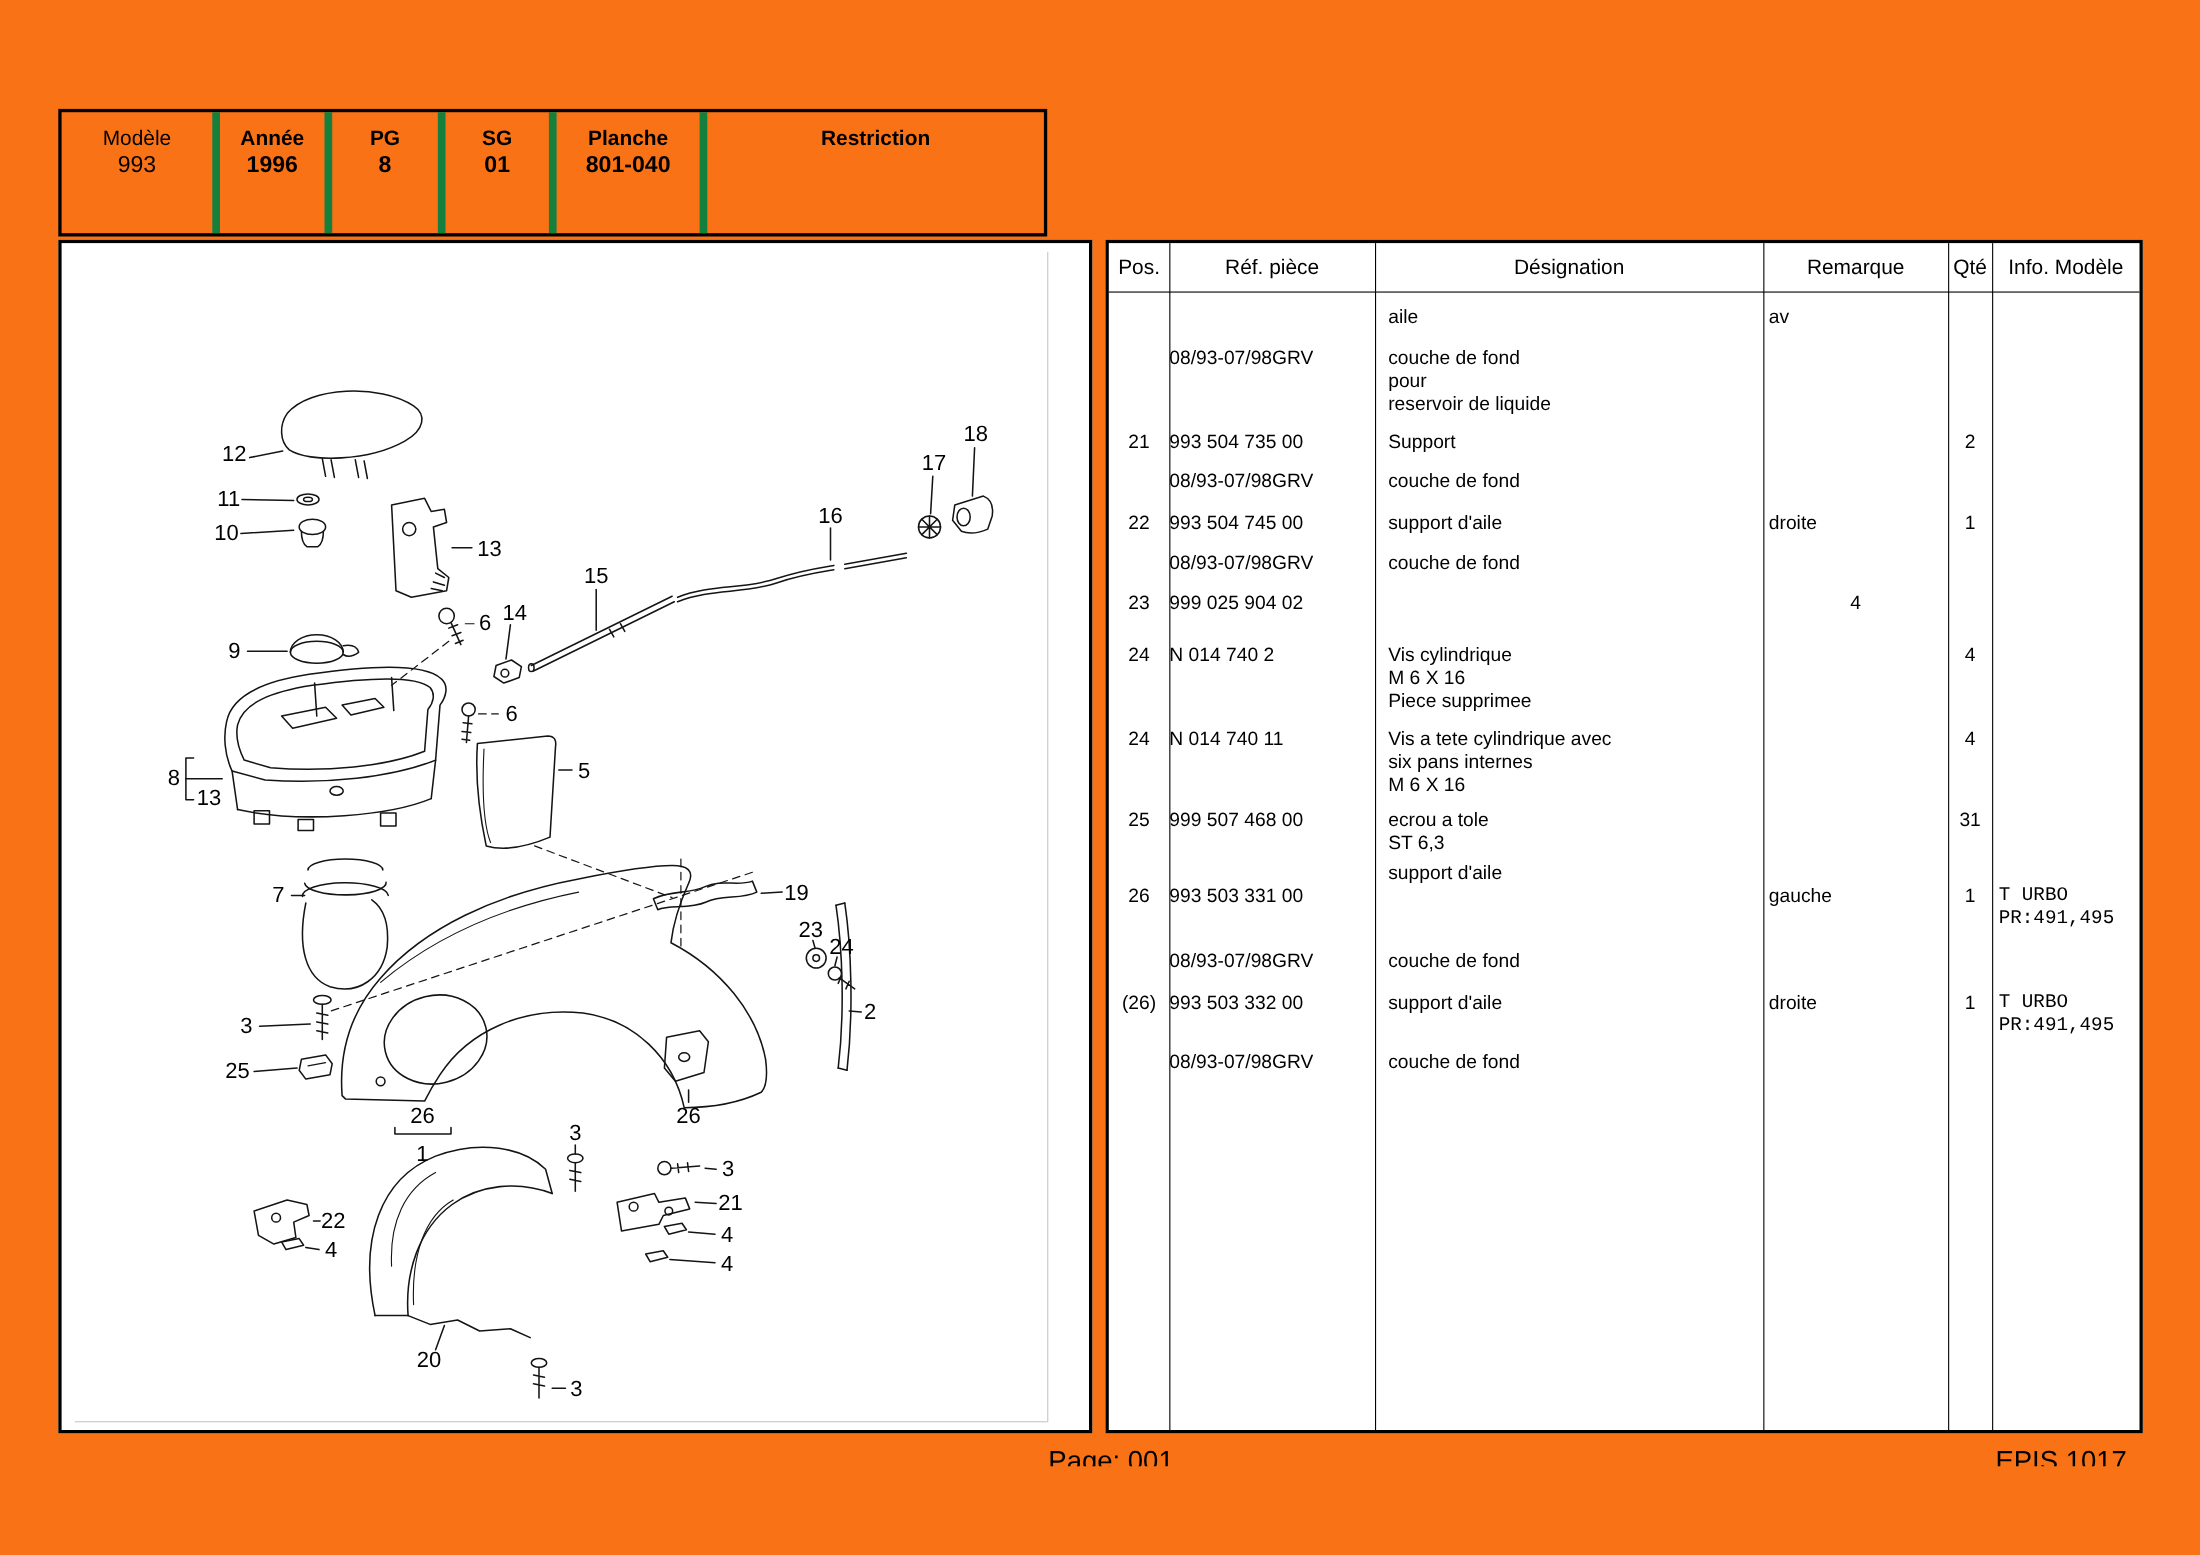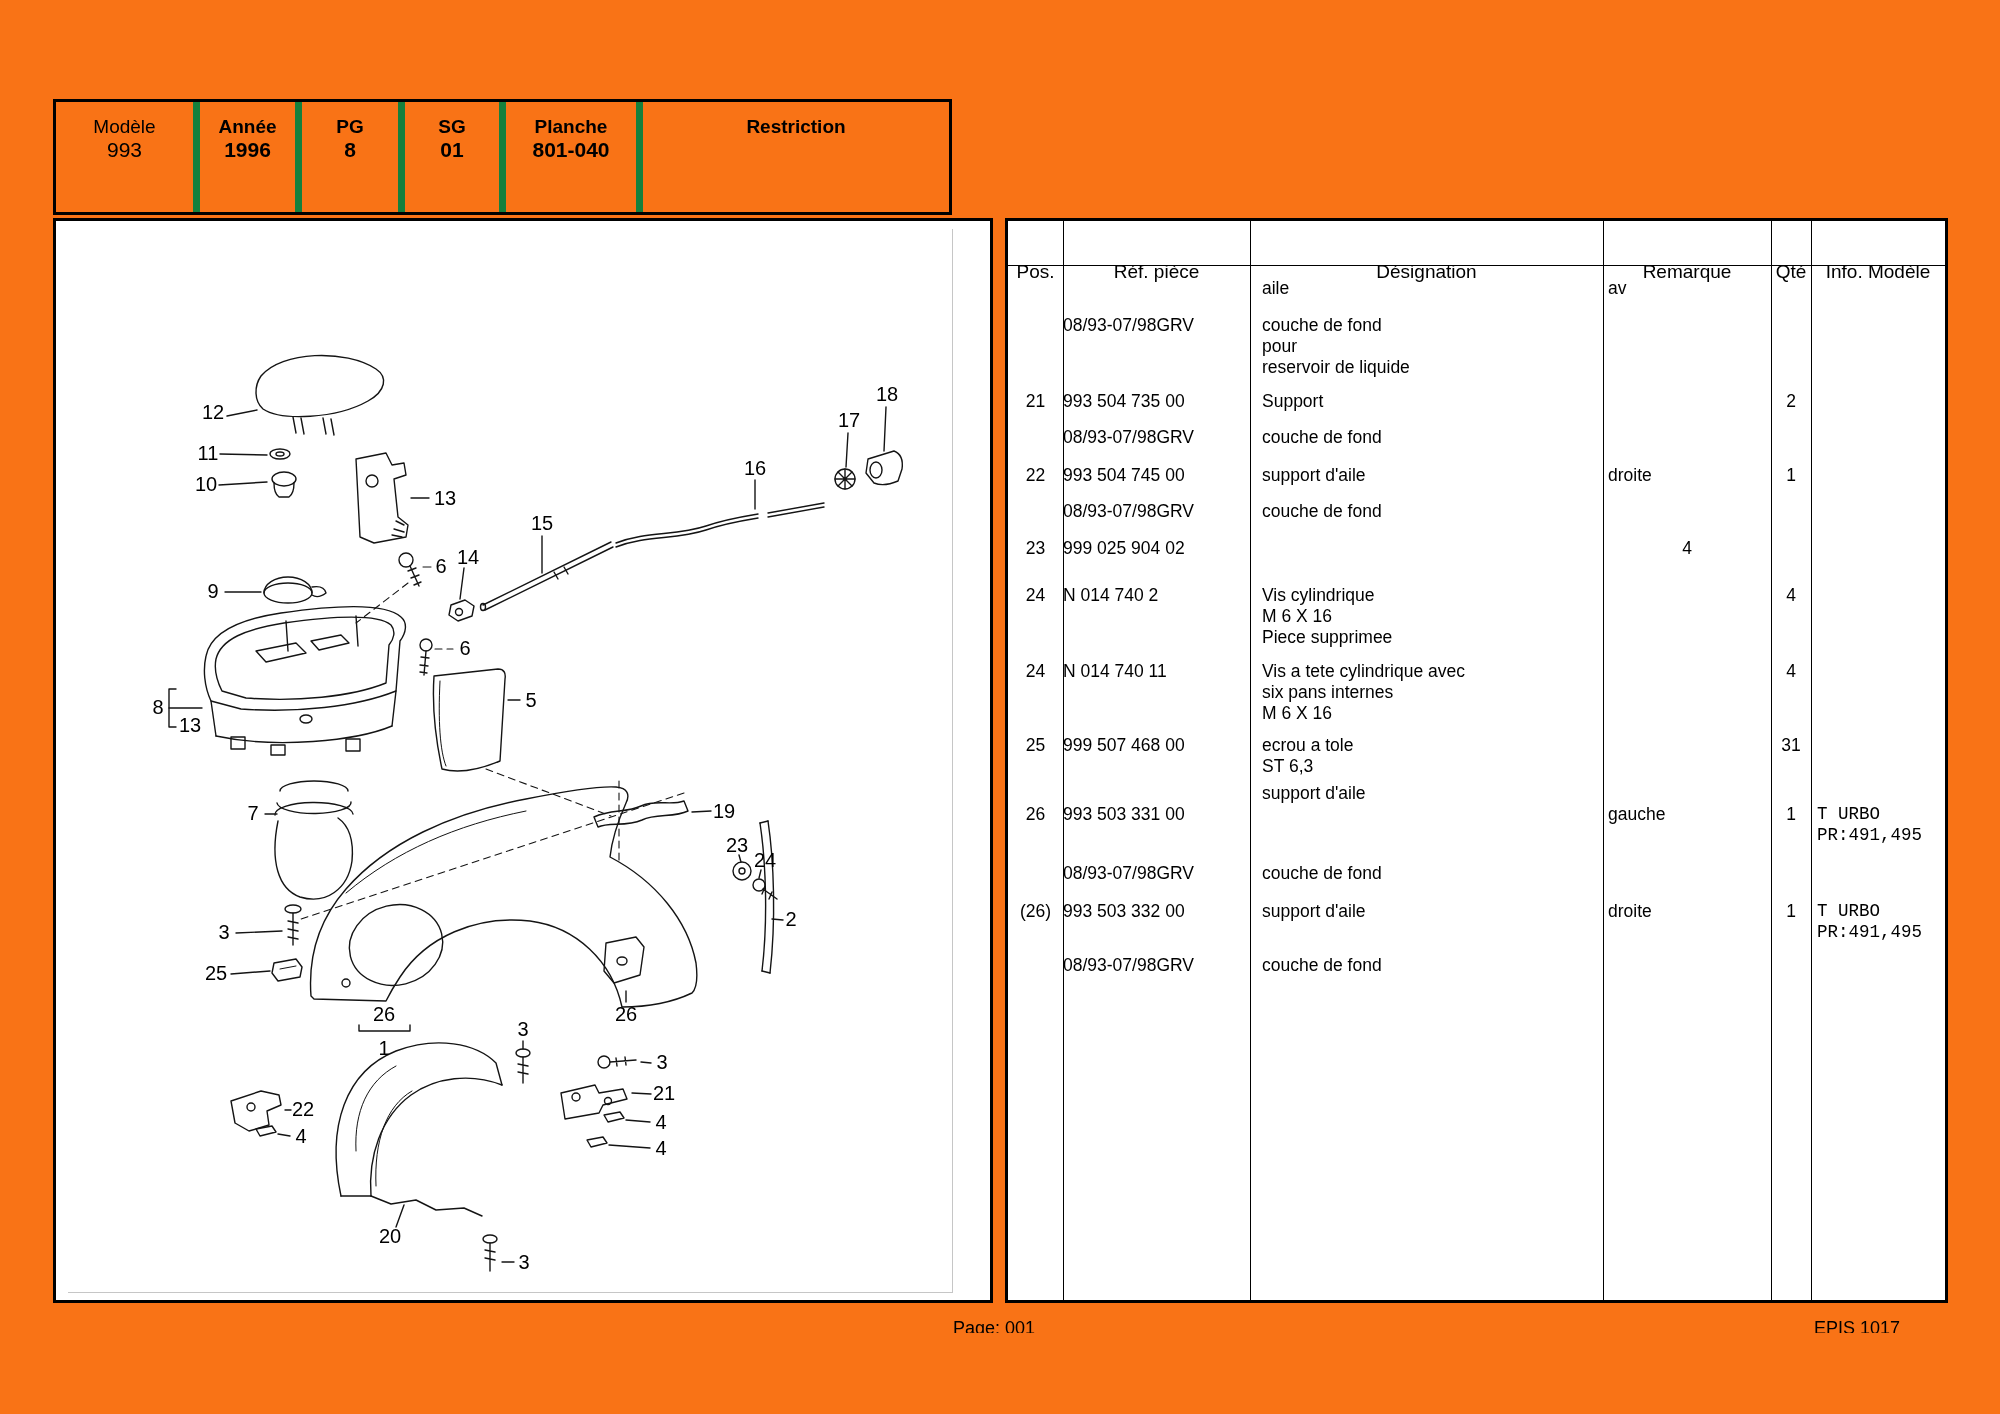--- a/index.html
+++ b/index.html
@@ -21,35 +21,35 @@
 
   
   .scanline{position:absolute;background:#c6c6c6;}
   #scan-v{left:896px;top:8px;width:1px;height:1064px;}
   #scan-h{left:12px;top:1071px;width:884px;height:1px;}
 
   
   .col-line{position:absolute;top:0;width:1px;height:100%;background:#000;}
   #thead{position:absolute;left:0;top:0;width:100%;display:grid;
          grid-template-columns:55px 187px 353px 168px 40px 1fr;}
-  #thead .th{padding-top:12px;text-align:center;font-size:19px;margin-top:28px;}
+  #thead .th{padding-top:12px;text-align:center;font-size:19px;}
   #thead-line{position:absolute;left:0;top:44px;width:100%;height:1px;background:#000;}
 
   .t-row{position:absolute;left:0;width:100%;display:grid;
          grid-template-columns:55px 187px 353px 168px 40px 1fr;
          font-size:17.5px;line-height:21px;}
   .c-pos{text-align:center;}
   .c-ref{}
   .c-des{padding-left:12px;}
   .c-rem{padding-left:5px;}
   .c-qte{text-align:center;}
   .c-inf{padding-left:6px;font-family:Liberation Mono, monospace;}
 
   
-  .cutoff{position:absolute;height:15px;overflow:hidden;font-size:18px;line-height:20px;}
+  .cutoff{position:absolute;height:15px;overflow:hidden;font-size:25px;line-height:20px;}
   #footer-page{left:953px;top:1318px;width:140px;}
   #footer-code{left:1814px;top:1318px;width:140px;}
 
   
   #art{position:absolute;left:0;top:0;}
   #art path, #art line, #art ellipse, #art circle, #art rect, #art polyline
      {stroke:#141414;stroke-width:1.4;fill:none;stroke-linecap:round;stroke-linejoin:round;}
   #art text{fill:#000;stroke:none;font-family:"Liberation Sans",sans-serif;font-size:20px;}
   #art .dash{stroke-dasharray:7 5;stroke-width:1.1;}
   #art .thin{stroke-width:1;}

